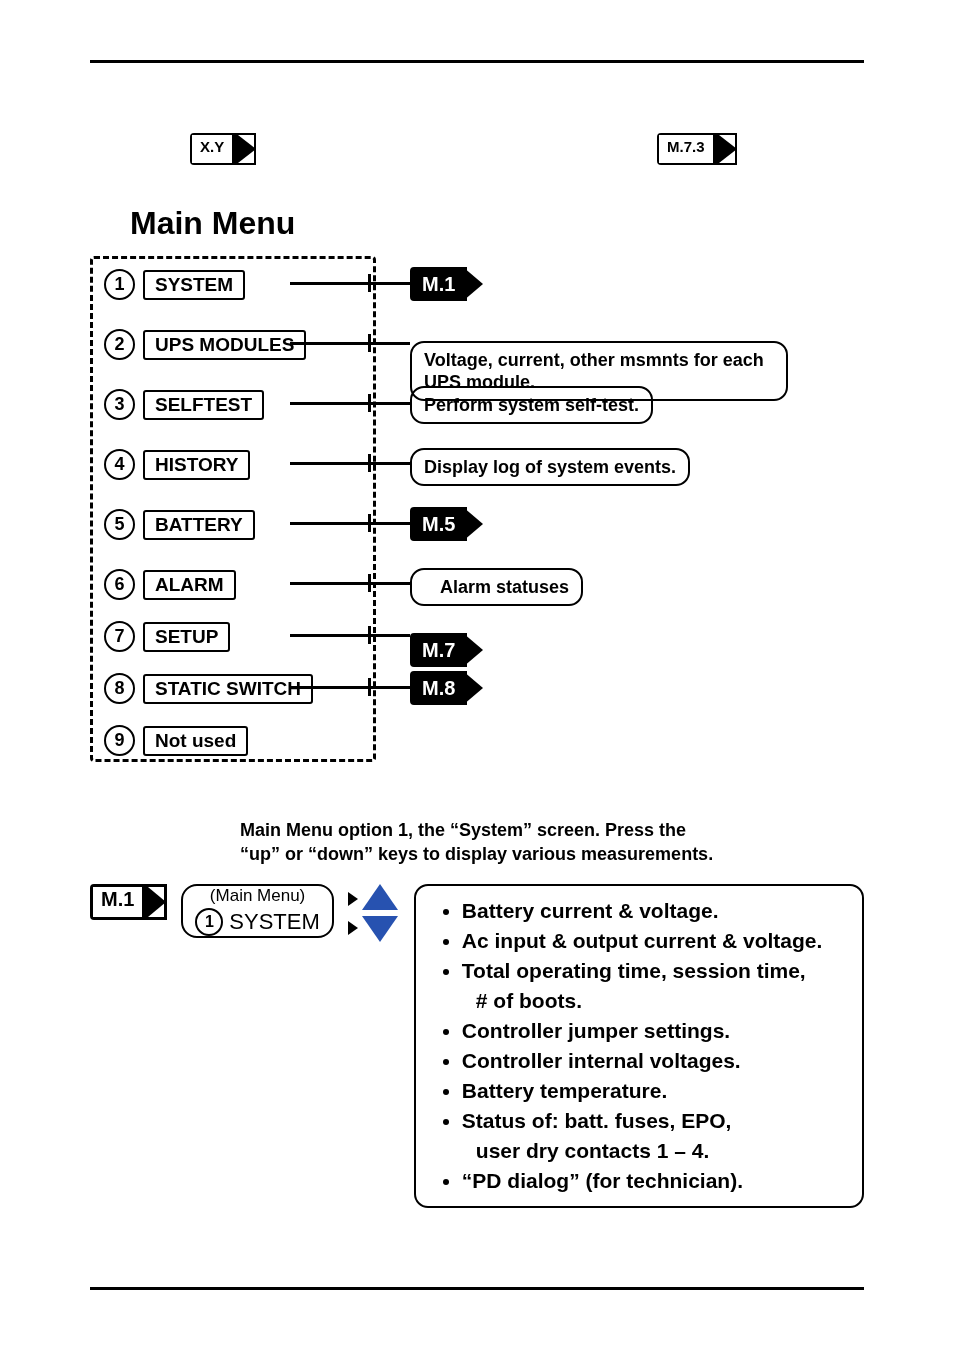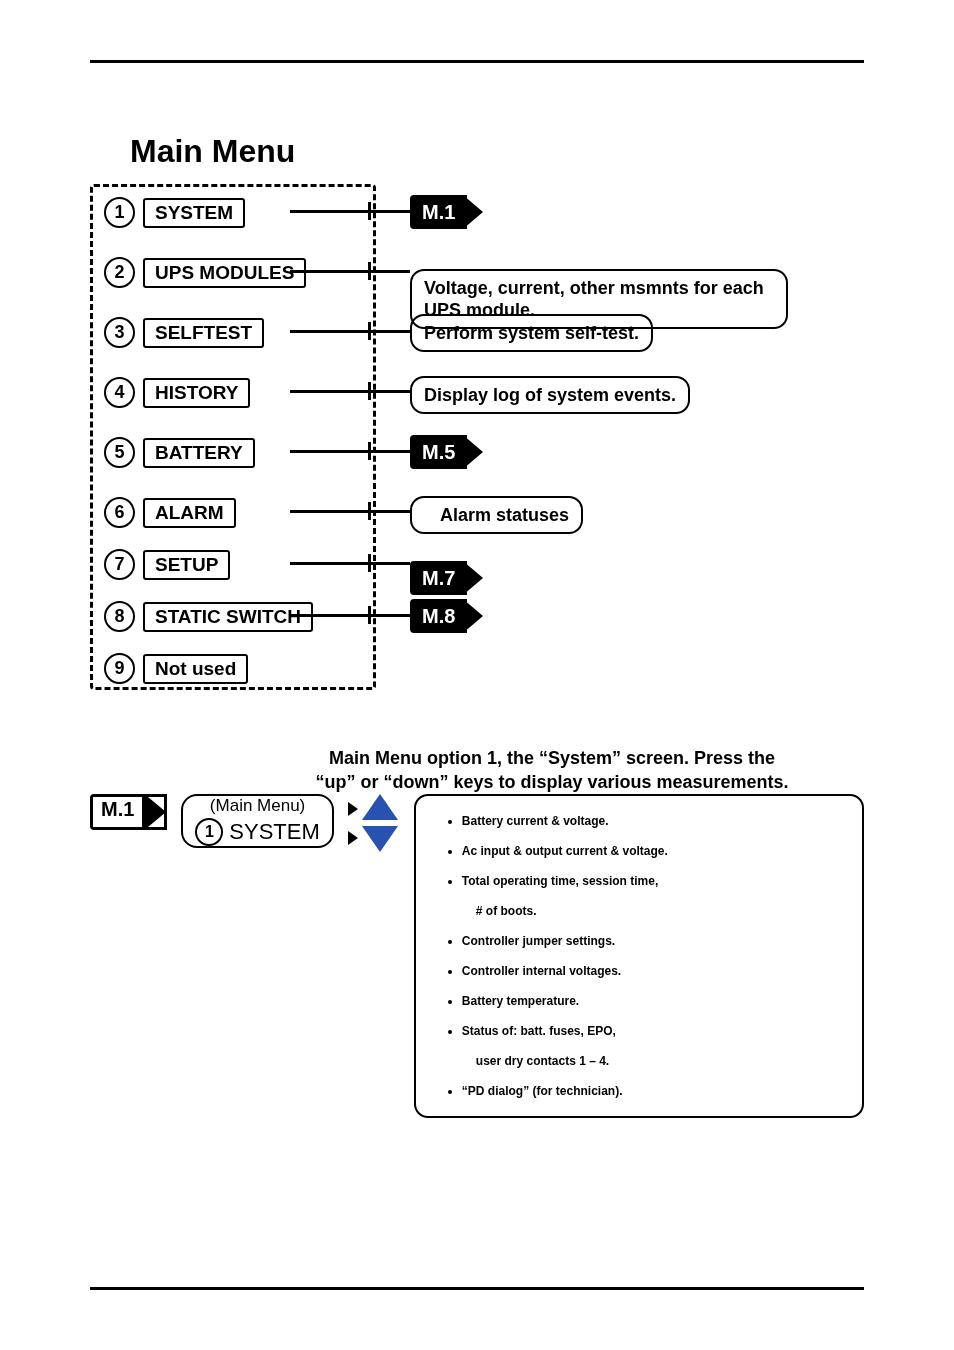--- a/index.html
+++ b/index.html
@@ -24,42 +24,58 @@
   .dashed-box{position:absolute;left:0;top:8px;width:280px;height:500px;border:3px dashed #000;border-radius:4px;}
   .mi{position:absolute;left:14px;display:flex;align-items:center;}
   .circ{width:27px;height:27px;border:2.5px solid #000;border-radius:50%;display:flex;align-items:center;justify-content:center;font-weight:bold;font-size:18px;margin-right:8px;background:#fff;}
   .btn-box{border:2.5px solid #000;border-radius:3px;padding:2px 10px;font-weight:bold;font-size:19px;background:#fff;}
   .conn{position:absolute;height:3px;background:#000;}
   
   .tick{position:absolute;width:3px;height:18px;background:#000;left:278px;}
   .desc{position:absolute;left:320px;max-width:350px;border:2px solid #000;border-radius:14px;padding:6px 12px;font-weight:bold;font-size:18px;line-height:22px;}
   .nptr{position:absolute;left:320px;}
   
-  .sys-title{font-weight:bold;font-size:18px;text-align:center;margin-left:150px;line-height:24px;}
+  .sys-title{font-weight:bold;font-size:18px;text-align:left;margin-left:150px;margin-bottom:18px;line-height:24px;}
   .sys-row{display:flex;align-items:flex-start;}
   .m1{margin-top:0;}
   .mm-ref{border:2px solid #000;border-radius:16px;padding:0 12px;text-align:center;margin-left:14px;}
   .mm-ref .t1{font-size:17px;}
   .mm-ref .t2{font-size:22px;display:flex;align-items:center;justify-content:center;margin-top:2px;}
   .mm-ref .circ{width:24px;height:24px;font-size:16px;margin-right:6px;}
   .arrows{display:flex;flex-direction:column;align-items:center;margin:0 10px;}
   .aup{width:0;height:0;border-left:18px solid transparent;border-right:18px solid transparent;border-bottom:26px solid #2752b0;margin-bottom:3px;}
   .adn{width:0;height:0;border-left:18px solid transparent;border-right:18px solid transparent;border-top:26px solid #2752b0;margin-top:3px;}
-  .bullets{border:2px solid #000;border-radius:14px;padding:10px 18px 10px 28px;font-weight:bold;font-size:12px;line-height:30px;flex:1;margin-left:6px;}
+  .bullets{border:2px solid #000;border-radius:14px;padding:10px 18px 10px 28px;font-weight:bold;font-size:21px;line-height:30px;flex:1;margin-left:6px;}
   .bullets ul{margin:0;padding-left:18px;}
   .bullets li{margin:0;}
   .bullets .ind{padding-left:14px;display:block;}
   .arr-tiny{width:0;height:0;border-top:7px solid transparent;border-bottom:7px solid transparent;border-left:10px solid #000;margin:0 4px;}
 </style>
 </head>
 <body>
 
 <div class="page">
   <div class="hr-top"></div>
 
+  <div class="top-row">
+    <div class="top-left">
+      <span class="pill">
+        <span class="lab">X.Y</span>
+        <span style="background:#000;width:6px;"></span>
+        <span class="arrow"></span>
+      </span>
+    </div>
+    <div class="top-right">
+      <span class="pill">
+        <span class="lab">M.7.3</span>
+        <span style="background:#000;width:6px;"></span>
+        <span class="arrow"></span>
+      </span>
+    </div>
+  </div>
 
   <div class="mm-title">Main Menu</div>
 
   <div class="menu-area">
     <div class="dashed-box"></div>
 
   <div class="mi" style="top: 21px;">
         <span class="circ">1</span>
         <span class="btn-box">SYSTEM</span>
       </div>

